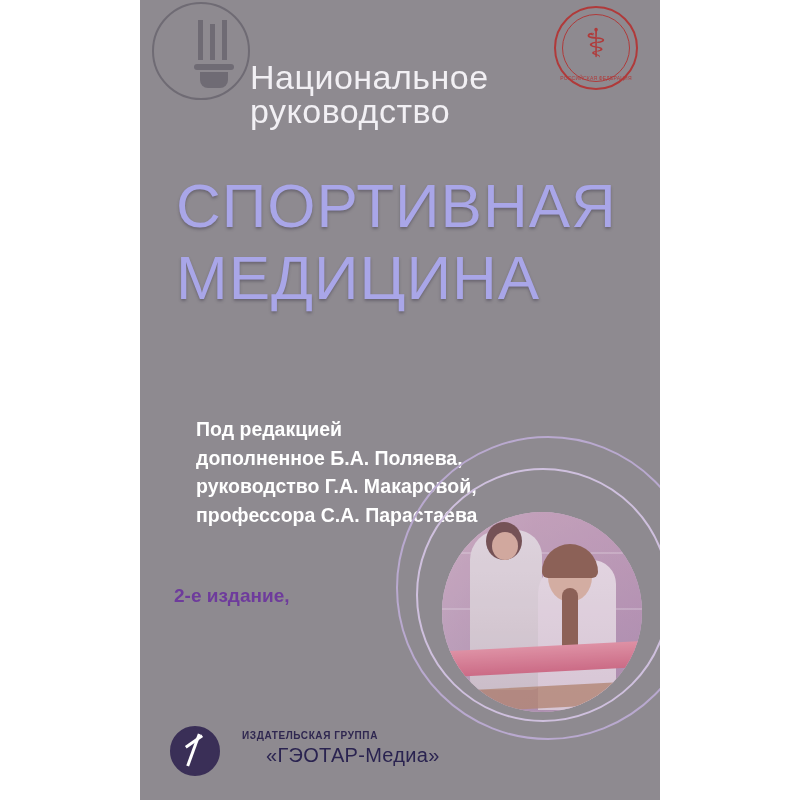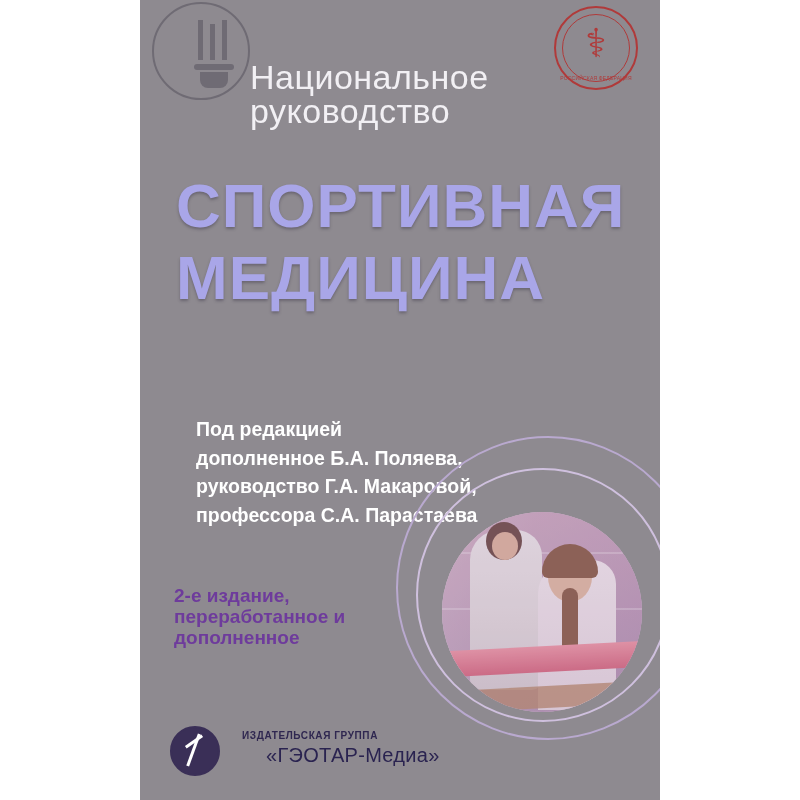--- a/index.html
+++ b/index.html
@@ -96,21 +96,21 @@
     letter-spacing: 0.2px;
   }
 
   
   .main-title {
     position: absolute;
     left: 36px;
     top: 170px;
     width: 460px;
     color: #a9a6e8;
-    font-weight: bold;
+    font-weight: normal;
     font-size: 62px;
     line-height: 72px;
     letter-spacing: 1px;
     text-shadow: 0 2px 3px rgba(40,35,55,0.35);
   }
   .main-title .l2 { display: block; }
 
   
   .editors {
     position: absolute;
@@ -355,21 +355,20 @@
 
   <div class="editors">
     <div>Под редакцией</div>
     <div>дополненное Б.А. Поляева,</div>
     <div>руководство Г.А. Макаровой,</div>
     <div>профессора С.А. Парастаева</div>
   </div>
 
   <div class="edition">
     <div>2-е издание,</div>
-    <div>переработанное и дополненное</div>
   </div>
 
   <div class="photo-ring-outer"></div>
   <div class="photo-ring-mid"></div>
   <div class="photo-circle">
     <div class="bg"></div>
     <div class="wall-line" style="left:0; top:40px; width:200px; height:2px;"></div>
     <div class="wall-line" style="left:0; top:96px; width:200px; height:2px;"></div>
     <div class="therapist"></div>
     <div class="therapist-head"></div>

